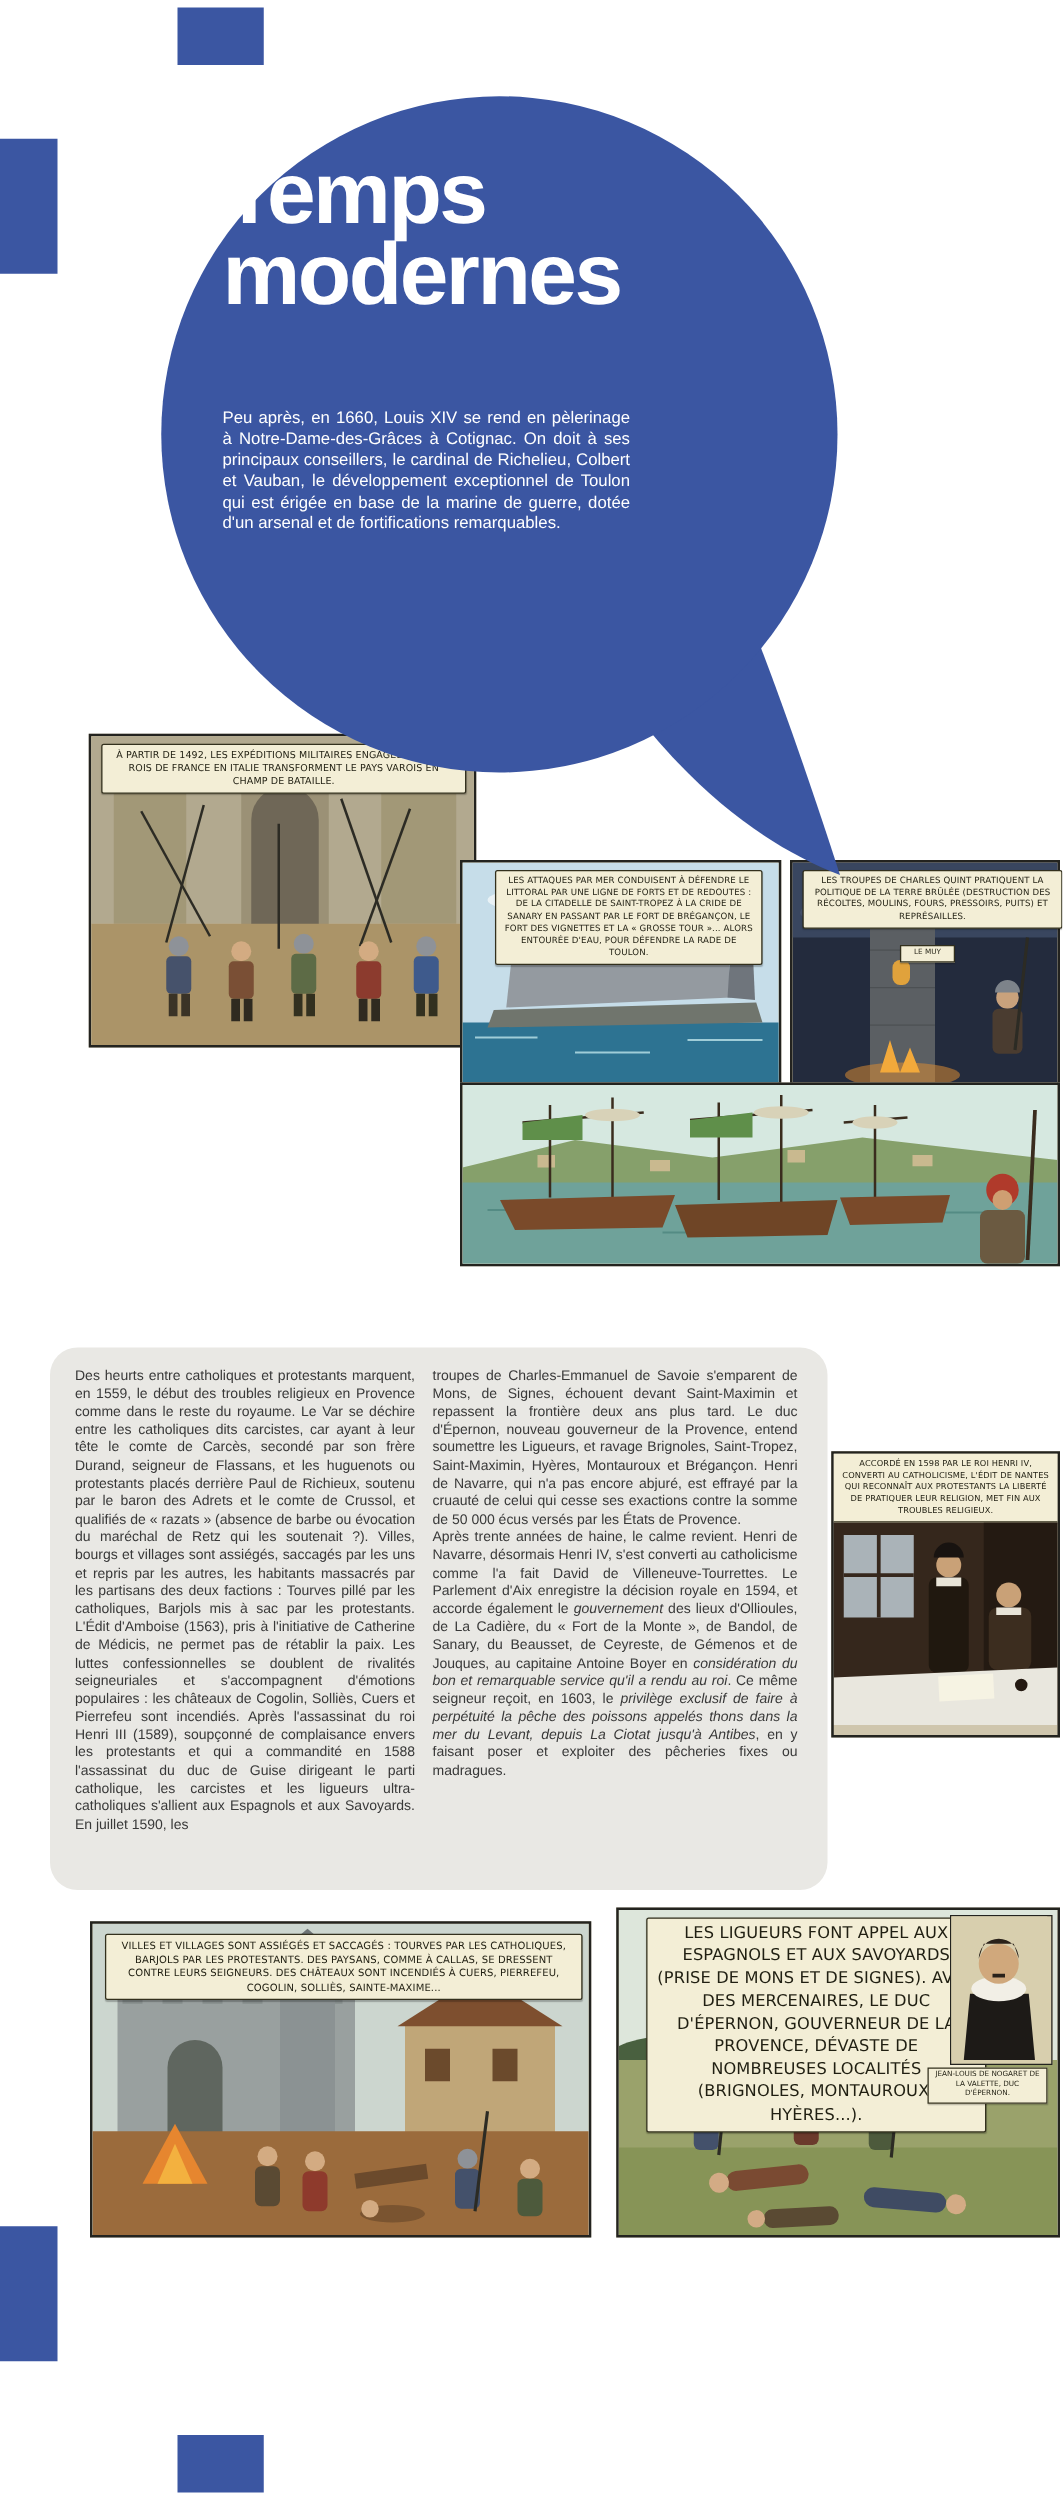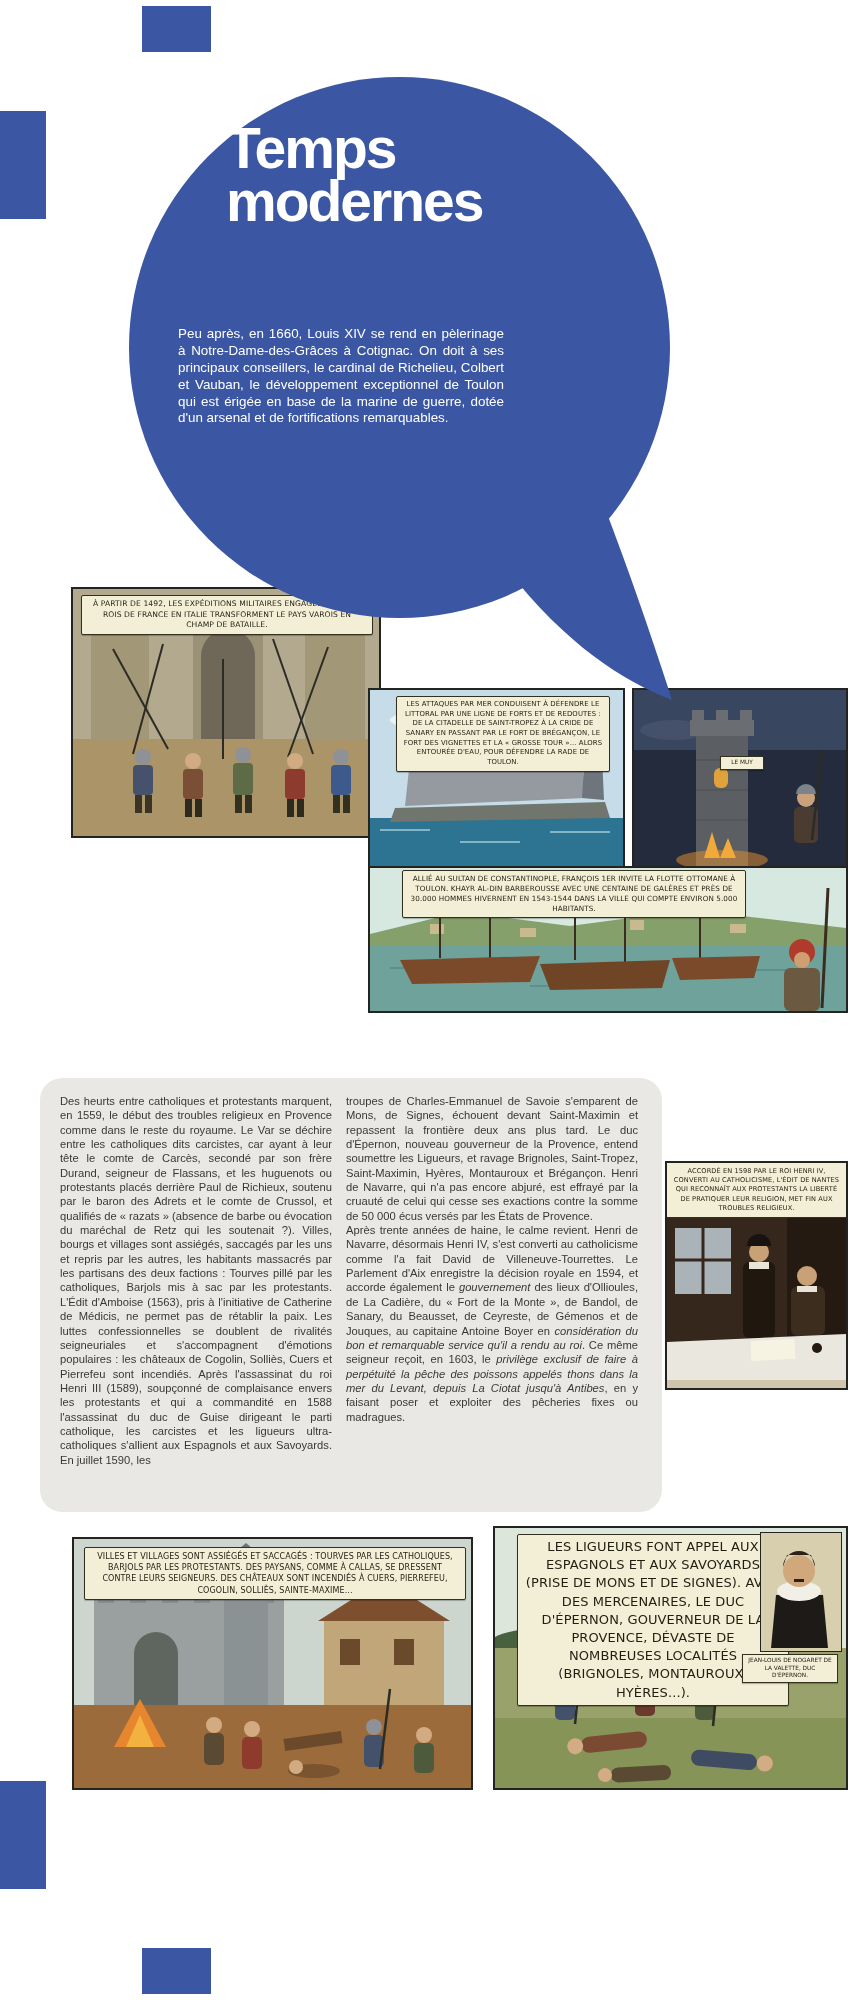--- a/index.html
+++ b/index.html
@@ -11,21 +11,21 @@
   .br-top{left:142px;top:6px;width:69px;height:46px;}
   .br-left{left:0;top:111px;width:46px;height:108px;}
   .br-bleft{left:0;top:1781px;width:46px;height:108px;}
   .br-bottom{left:142px;top:1948px;width:69px;height:46px;}
 
   
   .bubble{position:absolute;left:129px;top:77px;width:541px;height:541px;border-radius:50%;
           background:#3b56a2;z-index:3;}
   .bubble-tail{position:absolute;left:460px;top:430px;z-index:2;}
   .bubble-title{position:absolute;left:178px;top:122px;z-index:4;color:#fff;
-          font-weight:bold;font-size:57px;line-height:0.93;letter-spacing:-2px;margin-left:48px;}
+          font-weight:bold;font-size:70px;line-height:0.93;letter-spacing:-2px;}
   .bubble-text{position:absolute;left:178px;top:326px;width:326px;z-index:4;color:#fff;
           font-size:13.4px;line-height:1.26;text-align:justify;}
   .bubble-text p{margin:0;}
 
   
   .panel{position:absolute;border:2px solid #23231f;box-sizing:border-box;background:#cfc6ad;z-index:1;}
   .panel svg{display:block;}
   .cap{position:absolute;background:#f3eed6;border:1px solid #33301d;border-radius:2px;
        color:#201f12;text-align:center;padding:3px 6px;line-height:1.4;
        font-family:"DejaVu Sans",sans-serif;letter-spacing:.1px;box-shadow:0 1px 1px rgba(0,0,0,.25);}
@@ -178,20 +178,21 @@
       <rect x="80" y="78" width="14" height="20" rx="6" fill="#e0a23c"></rect>
       <ellipse cx="88" cy="170" rx="46" ry="10" fill="#d98a33" opacity=".55"></ellipse>
       <polygon points="70,168 78,142 86,168 94,148 102,168" fill="#f2a93b"></polygon>
       <g>
         <circle cx="172" cy="108" r="9" fill="#c9a27c"></circle>
         <path d="M162 104 a10 10 0 0 1 20 0 z" fill="#7d838a"></path>
         <rect x="160" y="117" width="24" height="36" rx="5" fill="#4a3c30"></rect>
         <line x1="188" y1="60" x2="178" y2="150" stroke="#2c2b24" stroke-width="2.5"></line>
       </g>
     </svg>
+    <div class="cap">LES TROUPES DE CHARLES QUINT PRATIQUENT LA POLITIQUE DE LA TERRE BRÛLÉE (DESTRUCTION DES RÉCOLTES, MOULINS, FOURS, PRESSOIRS, PUITS) ET REPRÉSAILLES.</div>
     <div class="tinylabel lemuy">LE MUY</div>
   </div>
 
   <div class="panel p-harbor">
     <svg width="476" height="143" viewBox="0 0 476 143">
       <rect width="476" height="143" fill="#d6e8e0"></rect>
       <polygon points="0,66 90,44 200,58 320,42 476,60 476,80 0,80" fill="#86a06b"></polygon>
       <g fill="#c9b98f">
           <rect x="60" y="56" width="14" height="10"></rect>
           <rect x="150" y="60" width="16" height="9"></rect>
@@ -228,21 +229,20 @@
         <polygon points="170,96 300,92 292,120 180,122" fill="#6f4526"></polygon>
         <polygon points="302,90 390,88 384,110 310,112" fill="#7a4a2a"></polygon>
       </g>
       <g>
         <circle cx="432" cy="84" r="13" fill="#b03a2b"></circle>
         <circle cx="432" cy="92" r="8" fill="#cf9f72"></circle>
         <rect x="414" y="100" width="36" height="43" rx="6" fill="#6b5a41"></rect>
         <line x1="458" y1="20" x2="452" y2="140" stroke="#3a2c1e" stroke-width="3"></line>
       </g>
     </svg>
-    <div class="cap">ALLIÉ AU SULTAN DE CONSTANTINOPLE, FRANÇOIS 1ER INVITE LA FLOTTE OTTOMANE À TOULON. KHAYR AL-DIN BARBEROUSSE AVEC UNE CENTAINE DE GALÈRES ET PRÈS DE 30.000 HOMMES HIVERNENT EN 1543-1544 DANS LA VILLE QUI COMPTE ENVIRON 5.000 HABITANTS.</div>
   </div>
 
   <svg class="bubble-tail" width="240" height="290" viewBox="0 0 240 290">
     <path d="M40,130 C100,210 160,250 212,270 C180,170 150,90 130,40 Z" fill="#3b56a2"></path>
   </svg>
   <div class="bubble"></div>
   <div class="bubble-title">
     <div>Temps</div>
     <div>modernes</div>
   </div>

